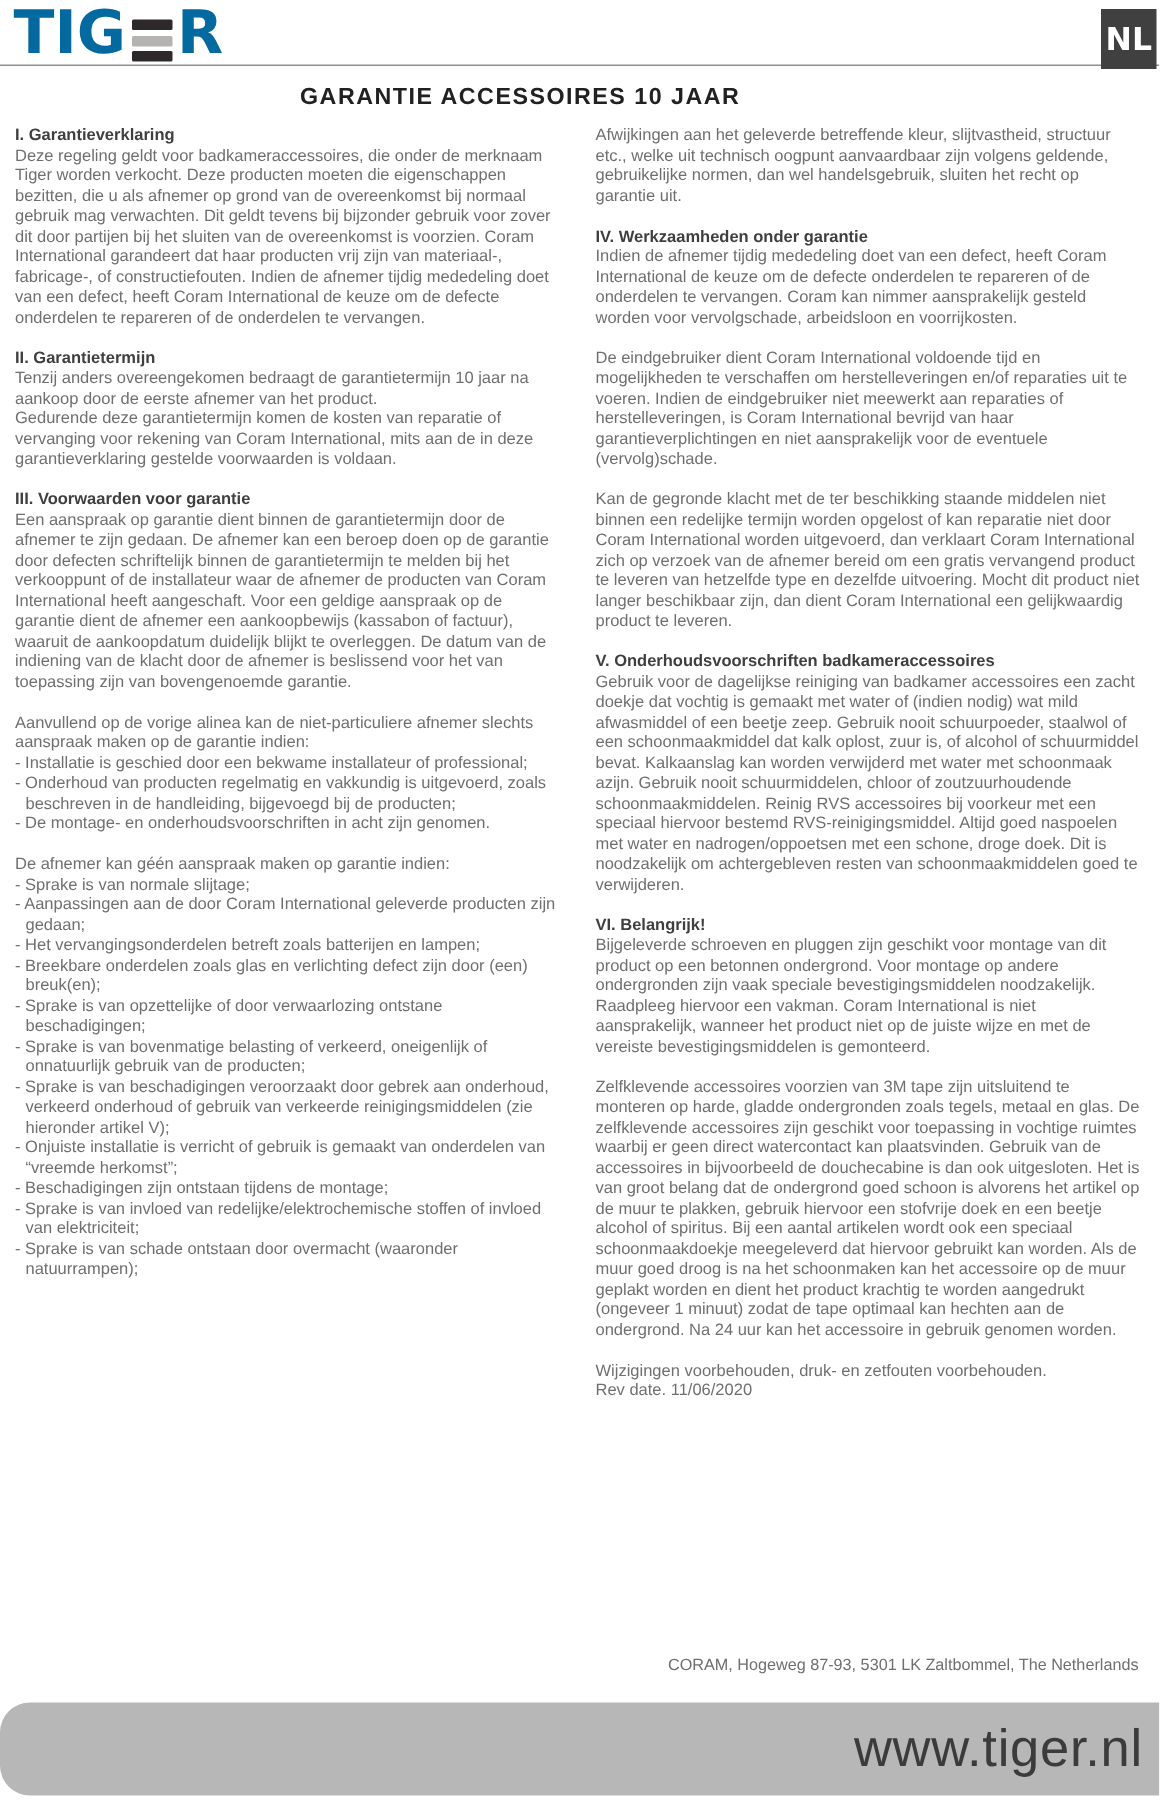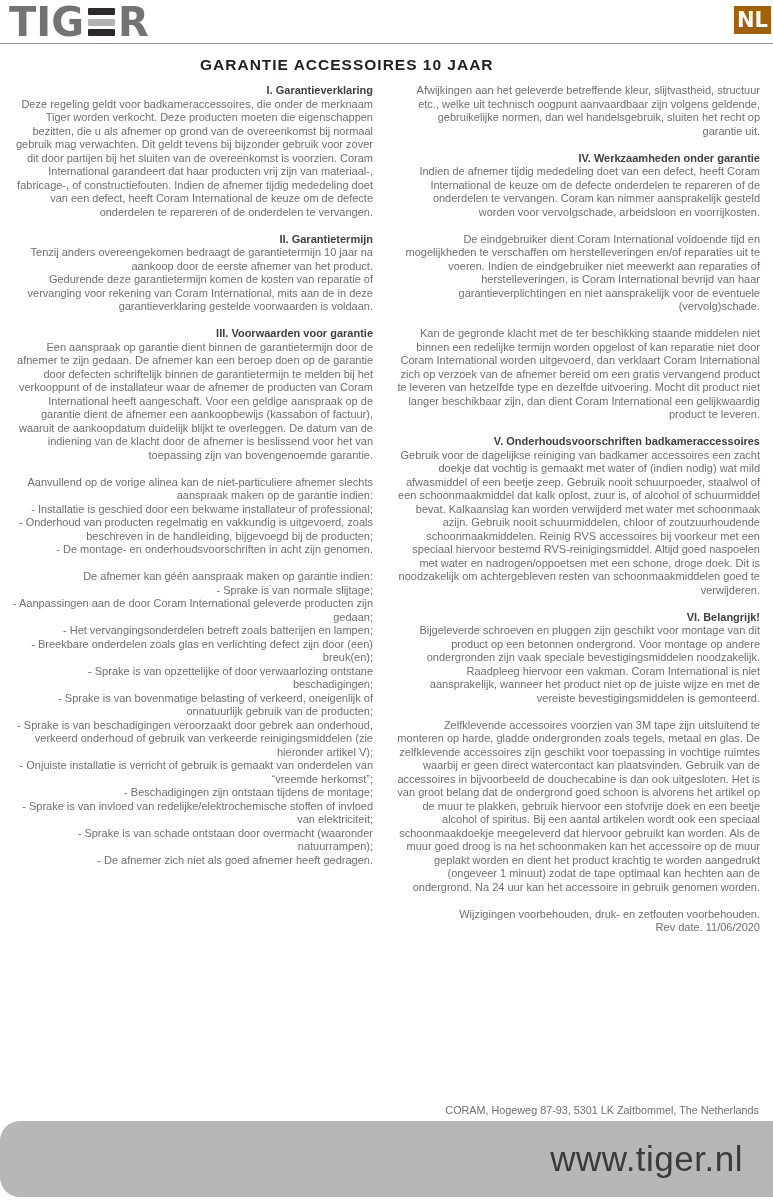--- a/index.html
+++ b/index.html
@@ -1,47 +1,47 @@
 <!DOCTYPE html>
 <html><head>
 <meta charset="utf-8">
 <style>
   html,body{margin:0;padding:0;background:#ffffff;}
   .page{position:relative;width:773px;height:1200px;background:#ffffff;overflow:hidden;
         font-family:"Liberation Sans",sans-serif;}
 
   
   .header{position:relative;height:43px;border-bottom:1px solid #8f8f8f;}
-  .logo{position:absolute;left:9px;top:3px;display:flex;align-items:flex-start;
-        color:#737373;font-family:"DejaVu Sans",sans-serif;font-weight:bold;
+  .logo{position:absolute;left:9px;top:3px;display:flex;align-items:flex-end;
+        color:#0369a1;font-family:"DejaVu Sans",sans-serif;font-weight:bold;
         font-size:40px;line-height:38px;letter-spacing:0px;}
   .logo-e{display:inline-flex;flex-direction:column;justify-content:space-between;
           width:27px;height:28px;margin:5px 3px 0 4px;}
   .logo-e .bar{height:7px;border-radius:1px;}
   .logo-e .bar.dark{background:#2d292a;}
   .logo-e .bar.light{background:#b5b2b2;}
   .title{position:absolute;left:200px;top:20px;font-size:15.5px;font-weight:bold;
          letter-spacing:1px;color:#232021;white-space:nowrap;margin-top:36px;}
-  .badge{position:absolute;right:2px;top:6px;width:37px;height:28px;background:#a16207;
+  .badge{position:absolute;right:2px;top:6px;width:37px;height:40px;background:#404040;
          color:#ffffff;display:flex;align-items:center;justify-content:center;
          font-family:"DejaVu Sans",sans-serif;font-weight:bold;font-size:21px;}
 
   
-  .main{display:flex;gap:24px;padding:40px 13px 0 10px;text-align:right;}
+  .main{display:flex;gap:24px;padding:40px 13px 0 10px;}
   .col{flex:1;min-width:0;font-size:11px;line-height:13.5px;color:#6f6f6f;}
   .col .heading{font-weight:bold;color:#3f3f3f;}
   .col .para{margin:0;}
   .col .bullet{padding-left:7px;text-indent:-7px;}
   .col .gap{height:13.5px;}
 
   
   .address{position:absolute;right:14px;top:1104px;font-size:10.8px;color:#6f6f6f;margin-left:40px;}
-  .footer-bar{position:absolute;left:0;right:0;bottom:3px;height:76px;background:#b7b7b7;
+  .footer-bar{position:absolute;left:0;right:0;bottom:3px;height:62px;background:#b7b7b7;
               border-radius:20px 0 0 20px;display:flex;align-items:center;
-              justify-content:flex-end;padding-right:30px;box-sizing:border-box;}
+              justify-content:flex-end;padding-right:11px;box-sizing:border-box;}
   .footer-text{font-size:35px;color:#3b3b3b;letter-spacing:0.5px;}
 </style>
 </head>
 <body>
 
 <div class="page">
 
   <header class="header">
     <div class="logo">
       <span class="logo-txt">TIG</span>
@@ -78,21 +78,20 @@
         <div class="bullet">- Aanpassingen aan de door Coram International geleverde producten zijn gedaan;</div>
         <div class="bullet">- Het vervangingsonderdelen betreft zoals batterijen en lampen;</div>
         <div class="bullet">- Breekbare onderdelen zoals glas en verlichting defect zijn door (een) breuk(en);</div>
         <div class="bullet">- Sprake is van opzettelijke of door verwaarlozing ontstane beschadigingen;</div>
         <div class="bullet">- Sprake is van bovenmatige belasting of verkeerd, oneigenlijk of onnatuurlijk gebruik van de producten;</div>
         <div class="bullet">- Sprake is van beschadigingen veroorzaakt door gebrek aan onderhoud, verkeerd onderhoud of gebruik van verkeerde reinigingsmiddelen (zie hieronder artikel V);</div>
         <div class="bullet">- Onjuiste installatie is verricht of gebruik is gemaakt van onderdelen van “vreemde herkomst”;</div>
         <div class="bullet">- Beschadigingen zijn ontstaan tijdens de montage;</div>
         <div class="bullet">- Sprake is van invloed van redelijke/elektrochemische stoffen of invloed van elektriciteit;</div>
         <div class="bullet">- Sprake is van schade ontstaan door overmacht (waaronder natuurrampen);</div>
-        <div class="bullet">- De afnemer zich niet als goed afnemer heeft gedragen.</div>
       </div>
     <div class="col">
         <div class="para">Afwijkingen aan het geleverde betreffende kleur, slijtvastheid, structuur etc., welke uit technisch oogpunt aanvaardbaar zijn volgens geldende, gebruikelijke normen, dan wel handelsgebruik, sluiten het recht op garantie uit.</div>
         <div class="gap"></div>
         <div class="heading">IV. Werkzaamheden onder garantie</div>
         <div class="para">Indien de afnemer tijdig mededeling doet van een defect, heeft Coram International de keuze om de defecte onderdelen te repareren of de onderdelen te vervangen. Coram kan nimmer aansprakelijk gesteld worden voor vervolgschade, arbeidsloon en voorrijkosten.</div>
         <div class="gap"></div>
         <div class="para">De eindgebruiker dient Coram International voldoende tijd en mogelijkheden te verschaffen om herstelleveringen en/of reparaties uit te voeren. Indien de eindgebruiker niet meewerkt aan reparaties of herstelleveringen, is Coram International bevrijd van haar garantieverplichtingen en niet aansprakelijk voor de eventuele (vervolg)schade.</div>
         <div class="gap"></div>
         <div class="para">Kan de gegronde klacht met de ter beschikking staande middelen niet binnen een redelijke termijn worden opgelost of kan reparatie niet door Coram International worden uitgevoerd, dan verklaart Coram International zich op verzoek van de afnemer bereid om een gratis vervangend product te leveren van hetzelfde type en dezelfde uitvoering. Mocht dit product niet langer beschikbaar zijn, dan dient Coram International een gelijkwaardig product te leveren.</div>

